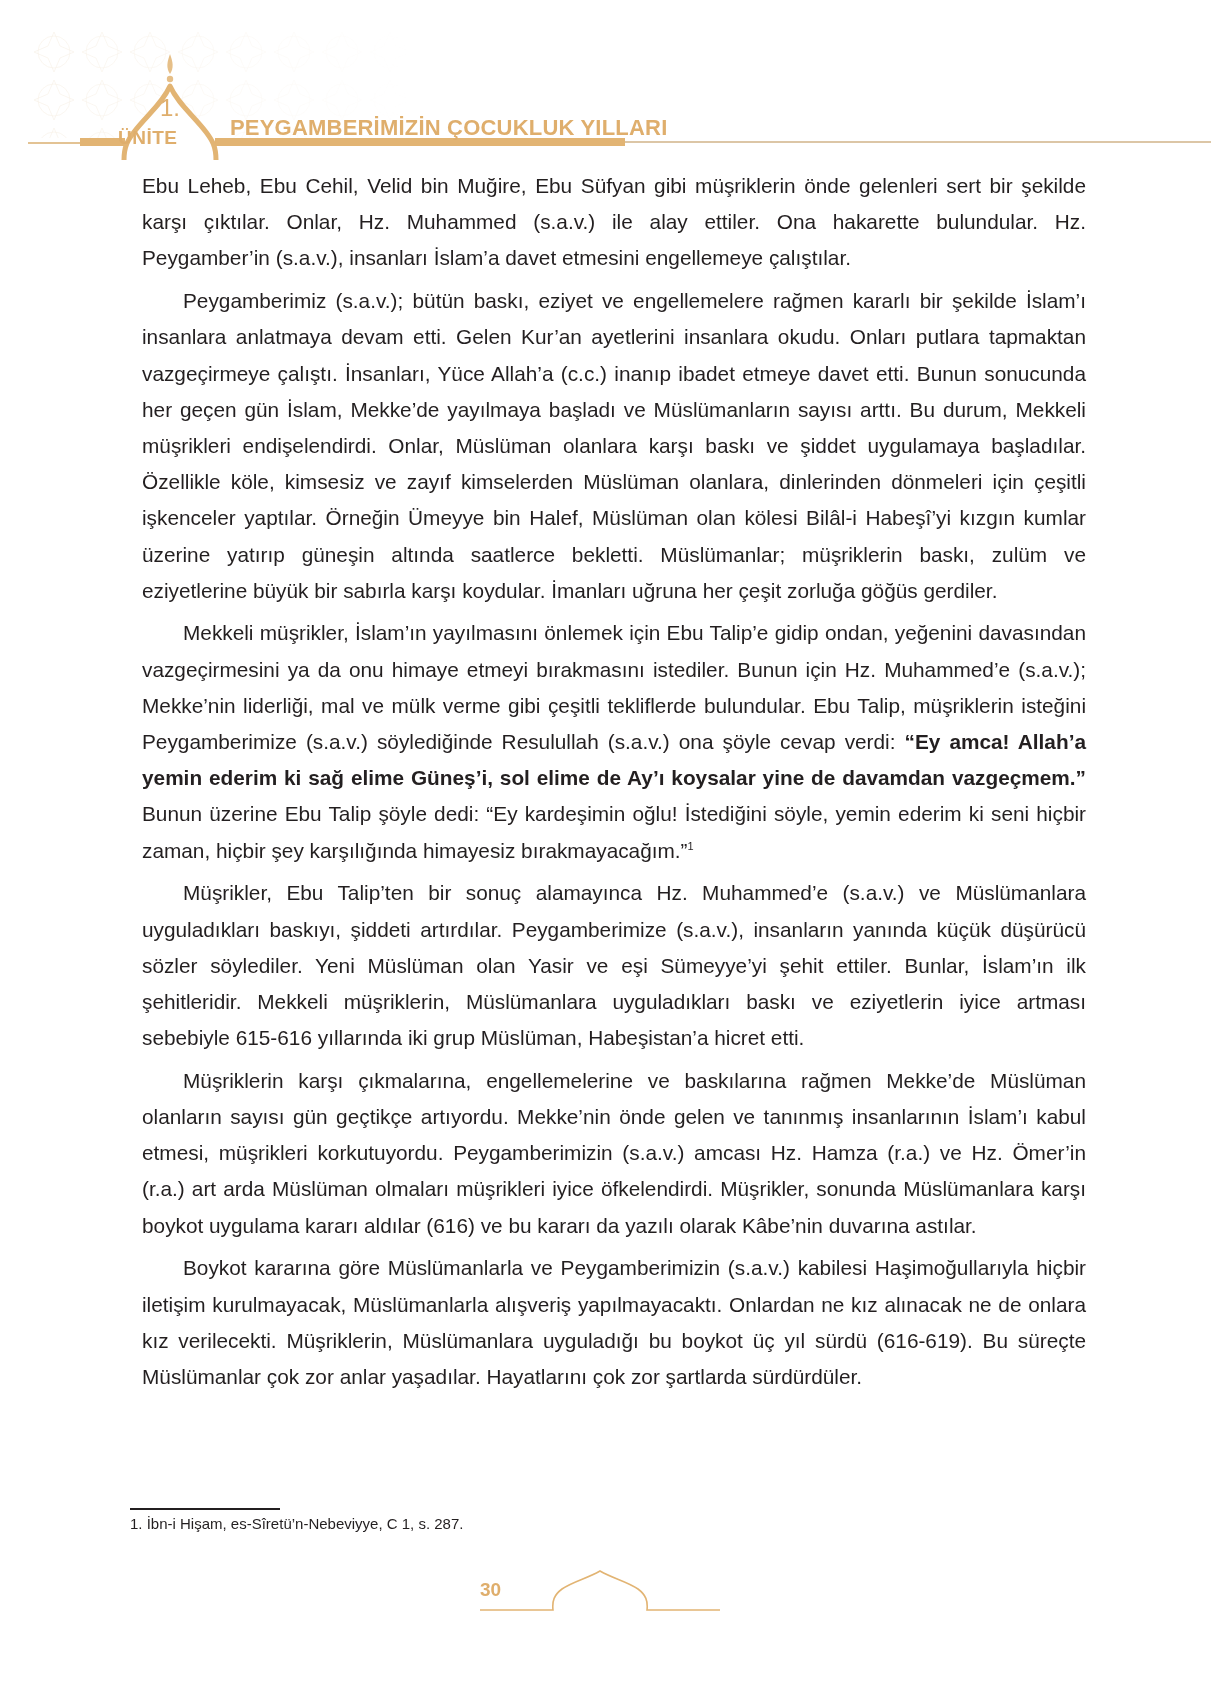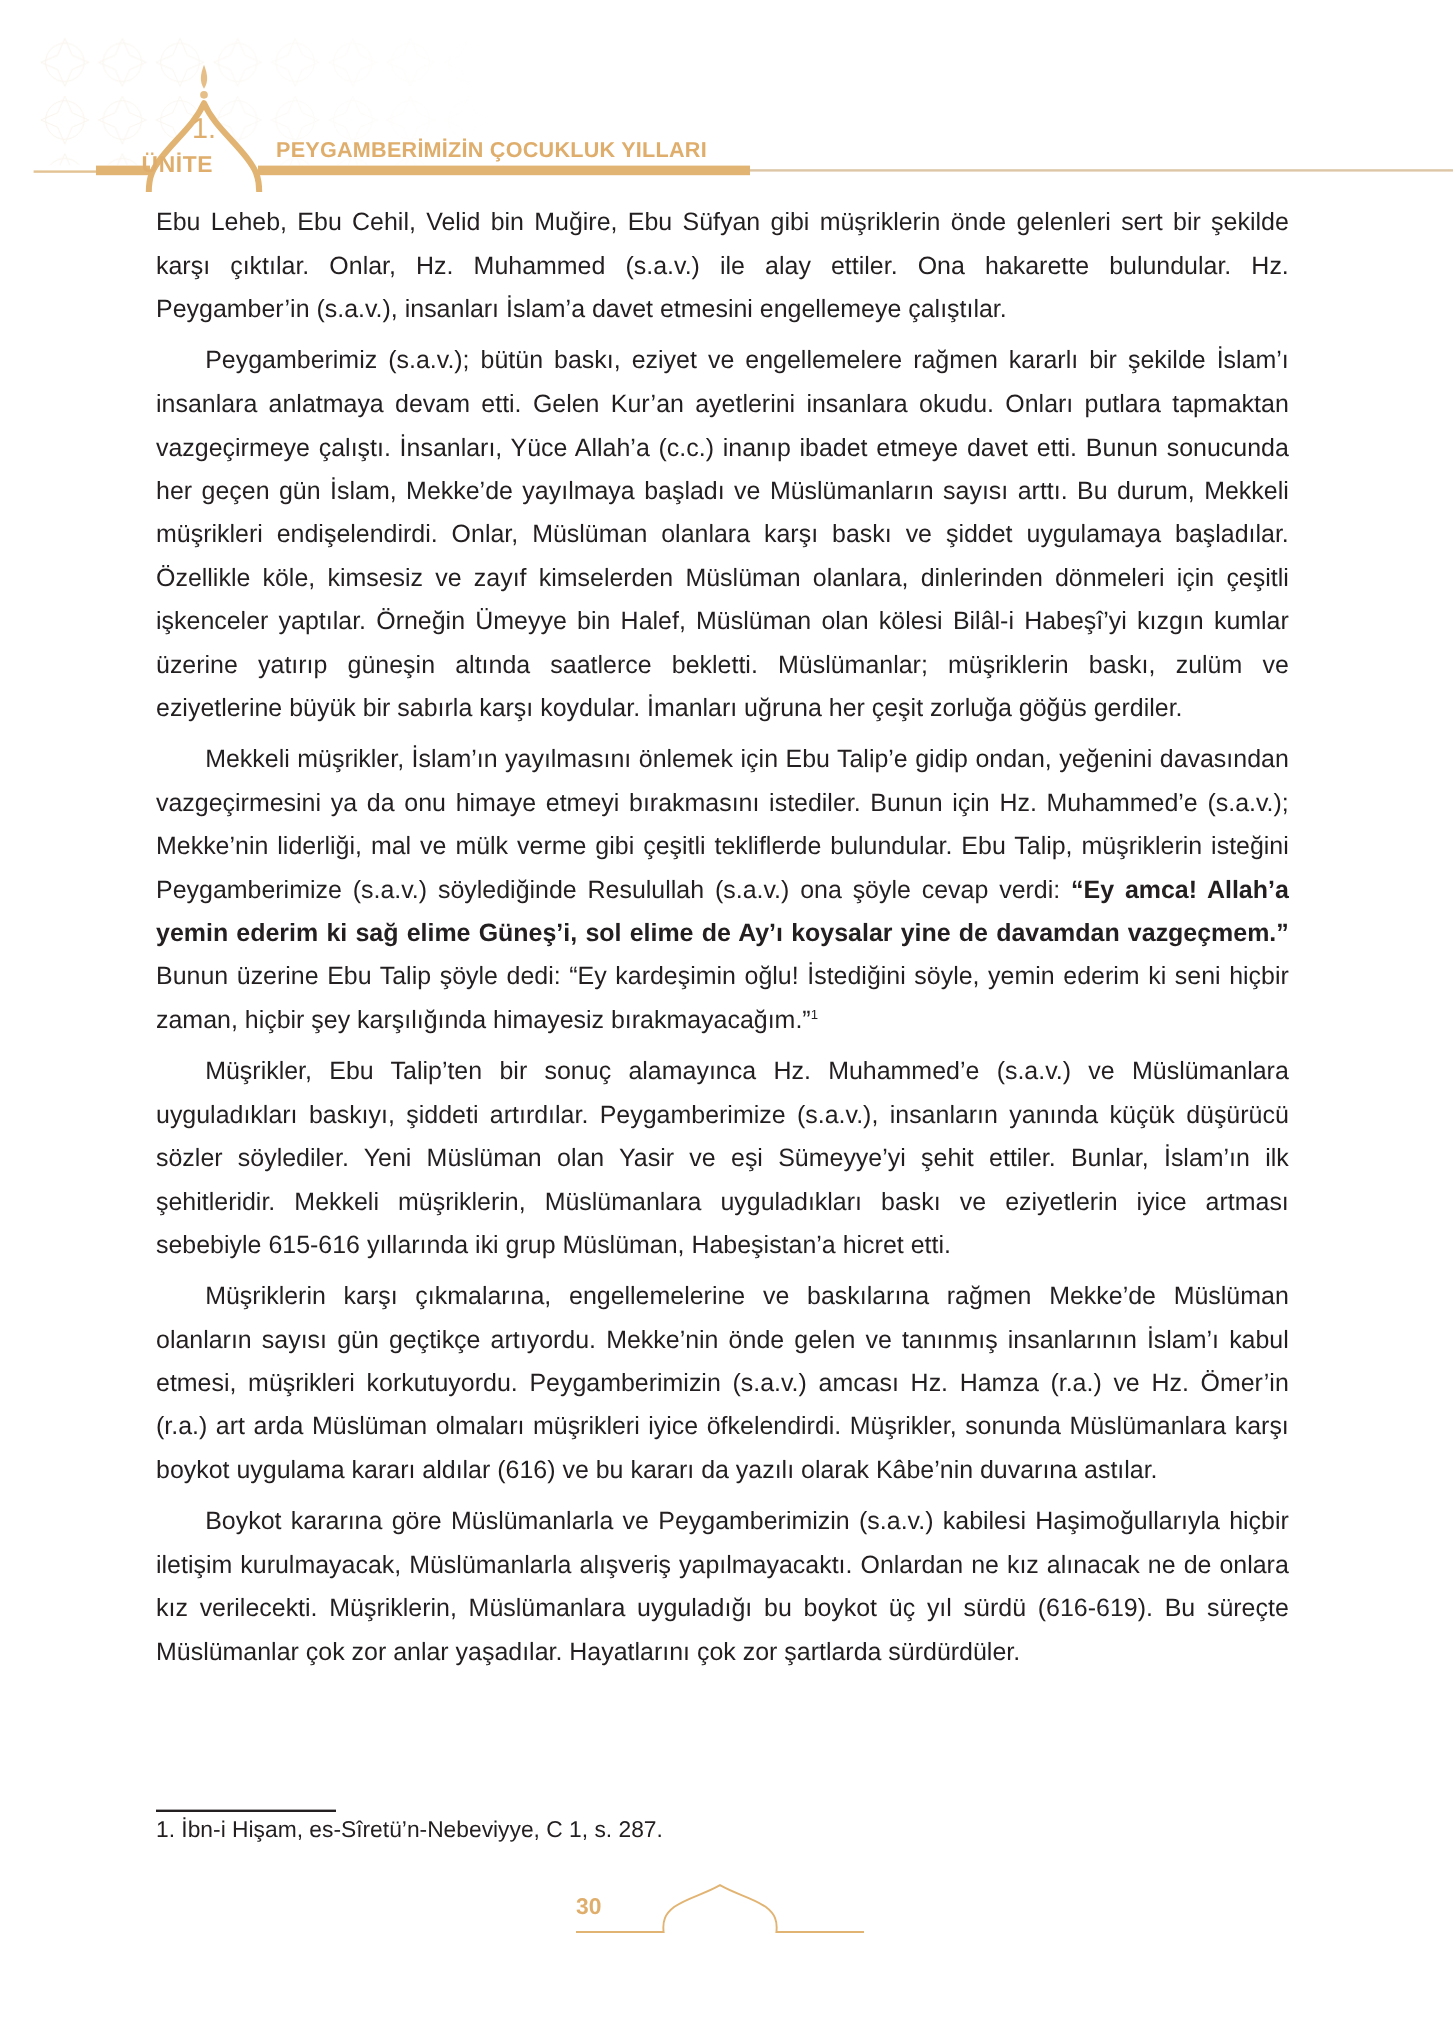--- a/index.html
+++ b/index.html
@@ -9,30 +9,30 @@
 
   .header { position: absolute; left: 0; top: 0; width: 1211px; height: 160px; }
   .hdr-line-left { position: absolute; left: 28px; top: 142px; width: 52px; height: 1.5px; background: #e3c394; }
   .hdr-bar-left { position: absolute; left: 80px; top: 138px; width: 45px; height: 8px; background: #e2b473; }
   .hdr-bar-right { position: absolute; left: 215px; top: 138px; width: 410px; height: 8px; background: #e2b473; }
   .hdr-line-right { position: absolute; left: 625px; top: 141px; width: 586px; height: 2px; background: #dcc6a6; }
   .badge { position: absolute; left: 118px; top: 52px; width: 104px; height: 108px; }
   .badge svg { position: absolute; left: 0; top: 0; }
   .badge-num { position: absolute; left: 0; top: 44px; width: 104px; text-align: center; font-size: 24px; color: #dfae6c; line-height: 24px; }
   .badge-unit { position: absolute; left: 0; top: 76px; width: 104px; text-align: left; font-size: 19px; font-weight: bold; color: #dfae6c; letter-spacing: 0.5px; line-height: 20px; }
-  .unit-title { position: absolute; left: 230px; top: 115px; font-size: 18px; font-weight: bold; color: #dfae6c; letter-spacing: 0.2px; white-space: nowrap; }
+  .unit-title { position: absolute; left: 230px; top: 115px; font-size: 22px; font-weight: bold; color: #dfae6c; letter-spacing: 0.2px; white-space: nowrap; }
 
-  .content { position: absolute; left: 130px; top: 168px; width: 944px; font-size: 20.8px; line-height: 36.2px; text-align: justify; }
+  .content { position: absolute; left: 142px; top: 168px; width: 944px; font-size: 20.8px; line-height: 36.2px; text-align: justify; }
   .content p { margin: 0 0 6.5px 0; }
   .content p.indent { text-indent: 41px; }
   .content b { font-weight: bold; }
   .sup { font-size: 11px; vertical-align: super; line-height: 0; }
 
   .fn-rule { position: absolute; left: 130px; top: 1508px; width: 150px; height: 1.5px; background: #231f20; }
-  .footnote { position: absolute; left: 130px; top: 1515px; font-size: 19px; }
+  .footnote { position: absolute; left: 130px; top: 1515px; font-size: 15px; }
 
   .footer { position: absolute; left: 480px; top: 1565px; width: 240px; height: 50px; }
   .footer svg { position: absolute; left: 0; top: 0; }
   .page-num { position: absolute; left: 0; top: 14px; width: 240px; text-align: left; font-size: 19px; font-weight: bold; color: #dfae6c; }
 </style>
 </head>
 <body>
 
 <svg class="pattern" viewBox="0 0 380 110" width="380" height="110">
   <defs>

